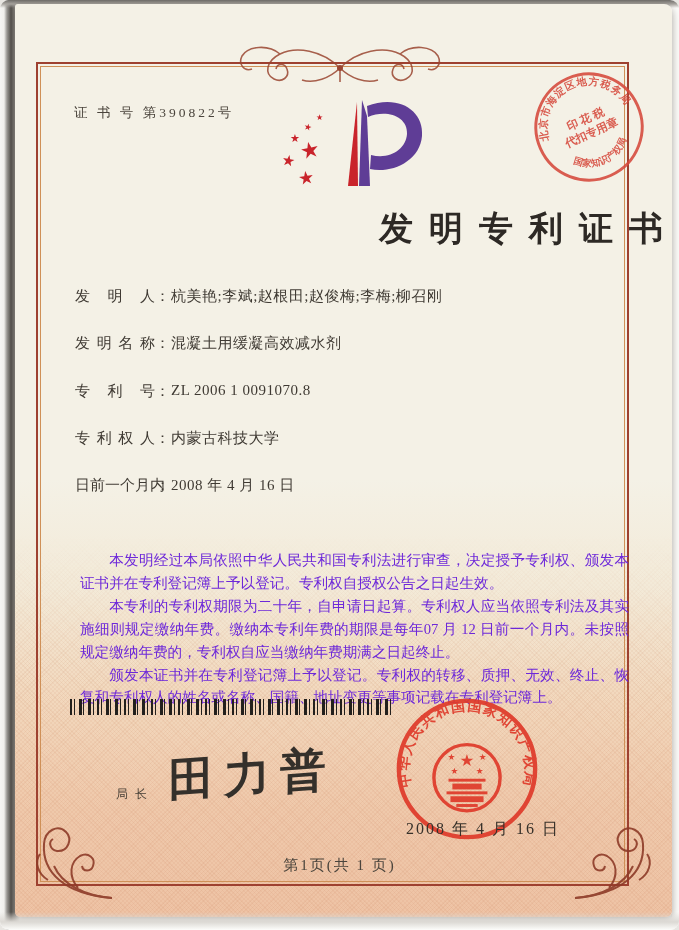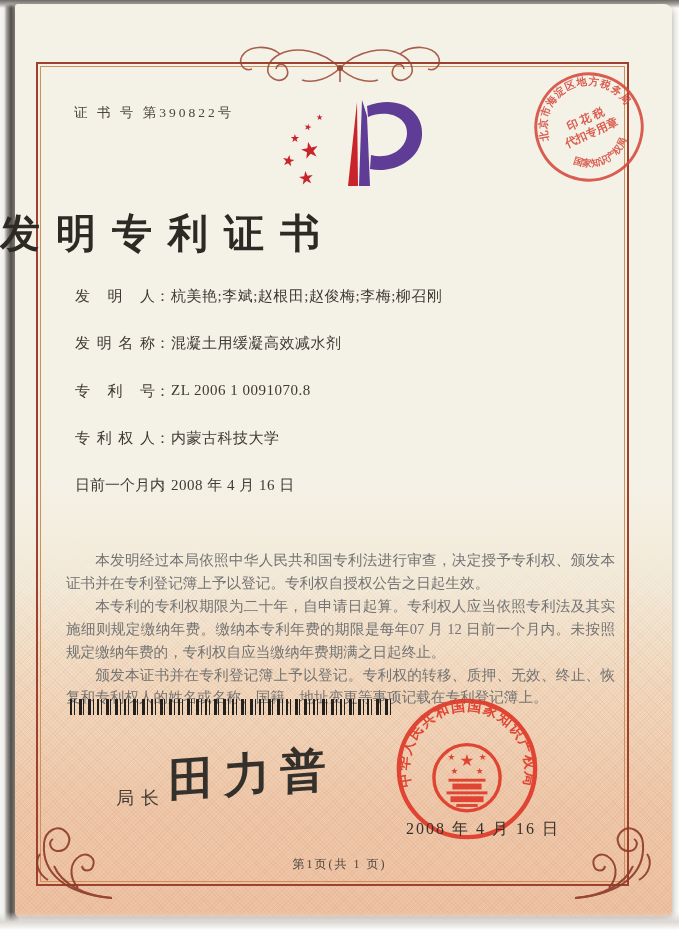--- a/index.html
+++ b/index.html
@@ -1,17 +1,17 @@
 <!DOCTYPE html>
 <html><head>
 <meta charset="utf-8">
 <style>
   html,body{margin:0;padding:0;background:#e8e6e2;}
   #stage{position:relative;width:679px;height:930px;margin:0 auto;background:#fdfdfb;overflow:hidden;
-         font-family:"Liberation Serif","DejaVu Serif",serif;}
+         font-family:"Liberation Serif","DejaVu Serif",serif;border-radius:9px;}
   
   .edge-left{position:absolute;left:0;top:0;width:20px;height:100%;
     background:linear-gradient(90deg,#f5f5f3 0px,#f0efec 4px,#9a9894 7px,#55524e 11px,#8d8a86 15px,rgba(0,0,0,0) 20px);z-index:0;}
   .edge-top{position:absolute;left:0;top:0;width:100%;height:8px;
     background:linear-gradient(180deg,#6f6d69 0px,#a8a5a0 4px,rgba(0,0,0,0) 8px);z-index:0;}
   .edge-bottom{position:absolute;left:0;bottom:0;width:100%;height:18px;
     background:linear-gradient(0deg,#fdfdfb 0px,#dcd9d4 8px,rgba(0,0,0,0) 18px);z-index:3;}
   
   .paper{position:absolute;left:15px;top:4px;right:7px;bottom:13px;z-index:1;
     border-radius:3px 8px 6px 5px;
@@ -27,44 +27,44 @@
   .frame{position:absolute;left:36px;top:62px;width:589px;height:820px;
     border:2px solid #9e4130;z-index:2;}
   .frame-inner{position:absolute;inset:2px;border:1px solid #cf9057;}
   .ornament-top{position:absolute;left:218px;top:38px;z-index:4;}
   .corner{position:absolute;z-index:4;}
   .corner.bl{left:24px;bottom:28px;}
   .corner.br{right:16px;bottom:28px;transform:scaleX(-1);}
   
   .abs{position:absolute;z-index:5;}
   .certno{left:74px;top:104px;font-size:13.5px;letter-spacing:3px;color:#4a443c;}
-  .title{left:0;right:0;top:206px;text-align:left;font-size:40px;font-weight:bold;
+  .title{left:0;right:0;top:206px;text-align:right;font-size:34px;font-weight:bold;
          letter-spacing:16px;padding-left:0;color:#2d2925;}
   .fields{left:75px;top:287px;width:480px;}
   .frow{margin-bottom:26.3px;font-size:15px;color:#3f3a33;height:21px;white-space:nowrap;}
   .flabel{display:inline-block;width:80px;text-align:justify;text-align-last:justify;vertical-align:top;}
   .fcolon{display:inline-block;width:16px;vertical-align:top;}
   .fvalue{letter-spacing:.5px;}
-  .bodytext{left:66px;top:549px;width:549px;font-size:14.6px;line-height:22.9px;
-    color:#737373;text-align:justify;z-index:5;}
+  .bodytext{left:80px;top:549px;width:549px;font-size:14.6px;line-height:22.9px;
+    color:#6d28d9;text-align:justify;z-index:5;}
   .bodytext p{margin:0;text-indent:2em;}
   .barcode{left:70px;top:699px;width:322px;height:16px;z-index:6;
     background:repeating-linear-gradient(90deg,
       #23201d 0 2px, rgba(0,0,0,0) 2px 4px,
       #23201d 4px 5px, rgba(0,0,0,0) 5px 9px,
       #23201d 9px 12px,rgba(0,0,0,0) 12px 13px,
       #23201d 13px 14px,rgba(0,0,0,0) 14px 18px,
       #23201d 18px 21px,rgba(0,0,0,0) 21px 23px,
       #23201d 23px 24px,rgba(0,0,0,0) 24px 27px);}
-  .sig-title{left:116px;top:786px;font-size:18px;letter-spacing:7px;color:#473f35;z-index:6;}
+  .sig-title{left:116px;top:786px;font-size:12px;letter-spacing:7px;color:#473f35;z-index:6;}
   .sig-name{left:168px;top:744px;font-size:46px;font-weight:bold;color:#34302b;z-index:6;
     font-family:"DejaVu Sans",sans-serif;transform:rotate(-4deg) skewX(-4deg);letter-spacing:10px;}
   .seal{left:394px;top:696px;z-index:6;opacity:.92;}
   .issue-date{left:406px;top:819px;font-size:16px;letter-spacing:2px;color:#37312a;z-index:7;}
-  .footer{left:0;right:0;top:856px;text-align:center;font-size:12px;letter-spacing:2px;color:#4a443c;z-index:5;}
+  .footer{left:0;right:0;top:856px;text-align:center;font-size:15px;letter-spacing:2px;color:#4a443c;z-index:5;}
   .tax-stamp{left:530px;top:68px;z-index:6;transform:rotate(-24deg);opacity:.88;}
   .logo{left:278px;top:90px;z-index:5;}
 </style>
 </head>
 <body>
 
 <div id="stage">
   <div class="edge-left"></div>
   <div class="edge-top"></div>
 

